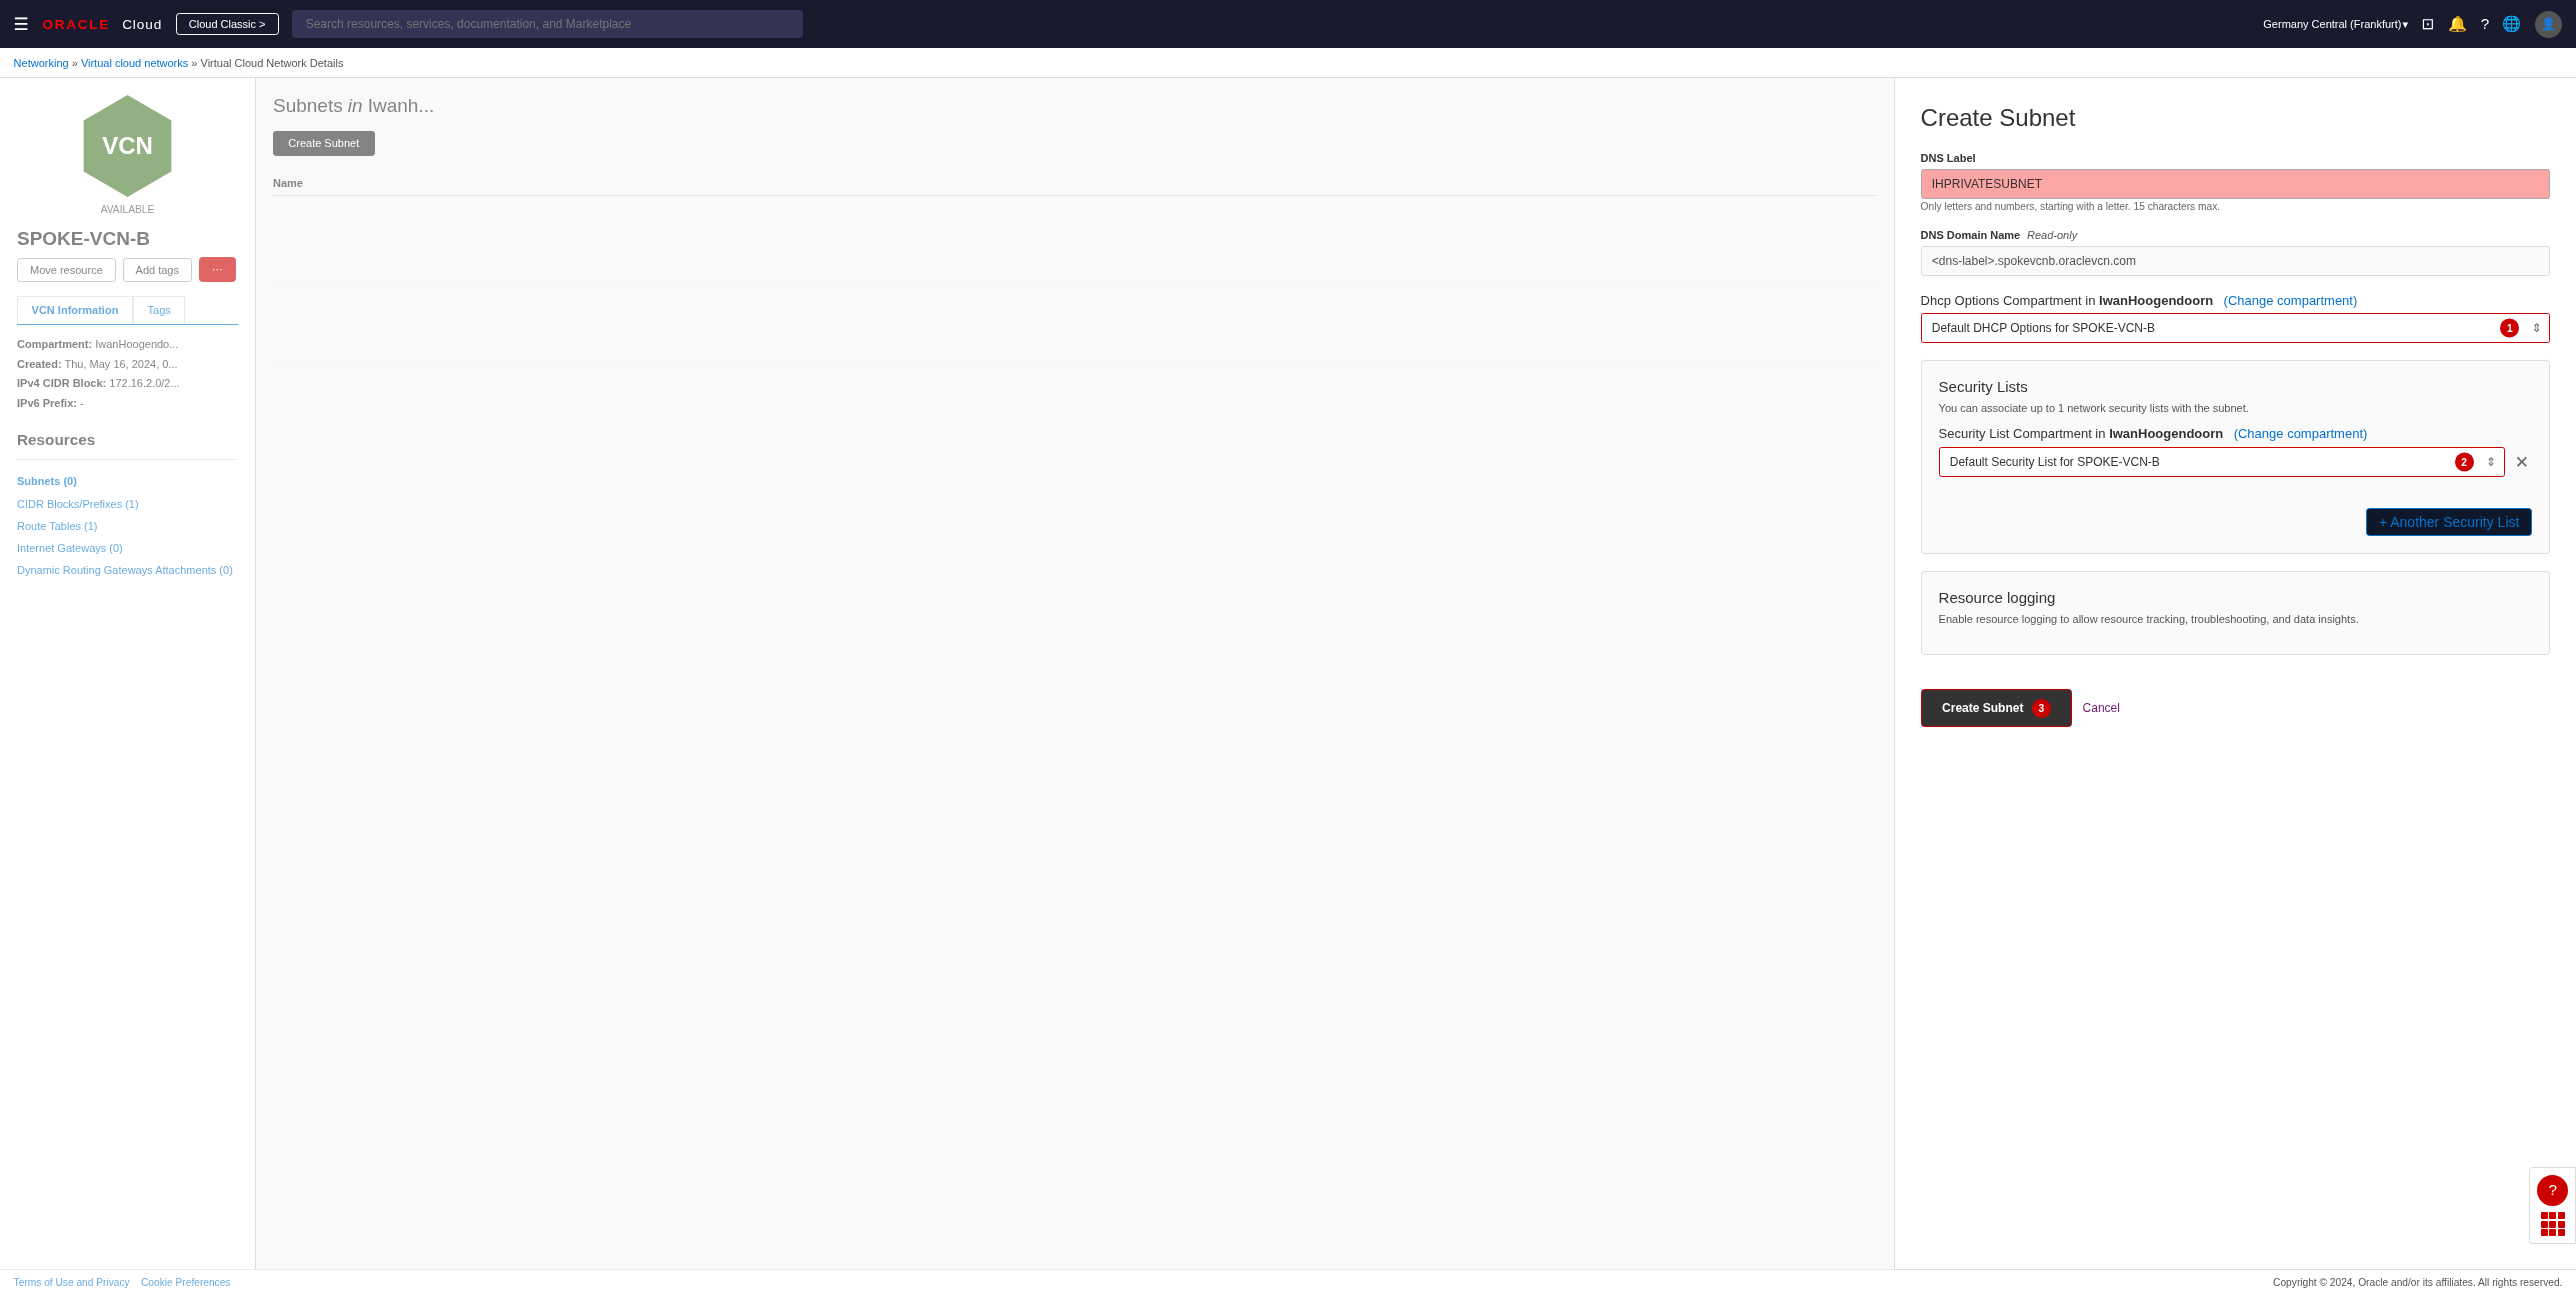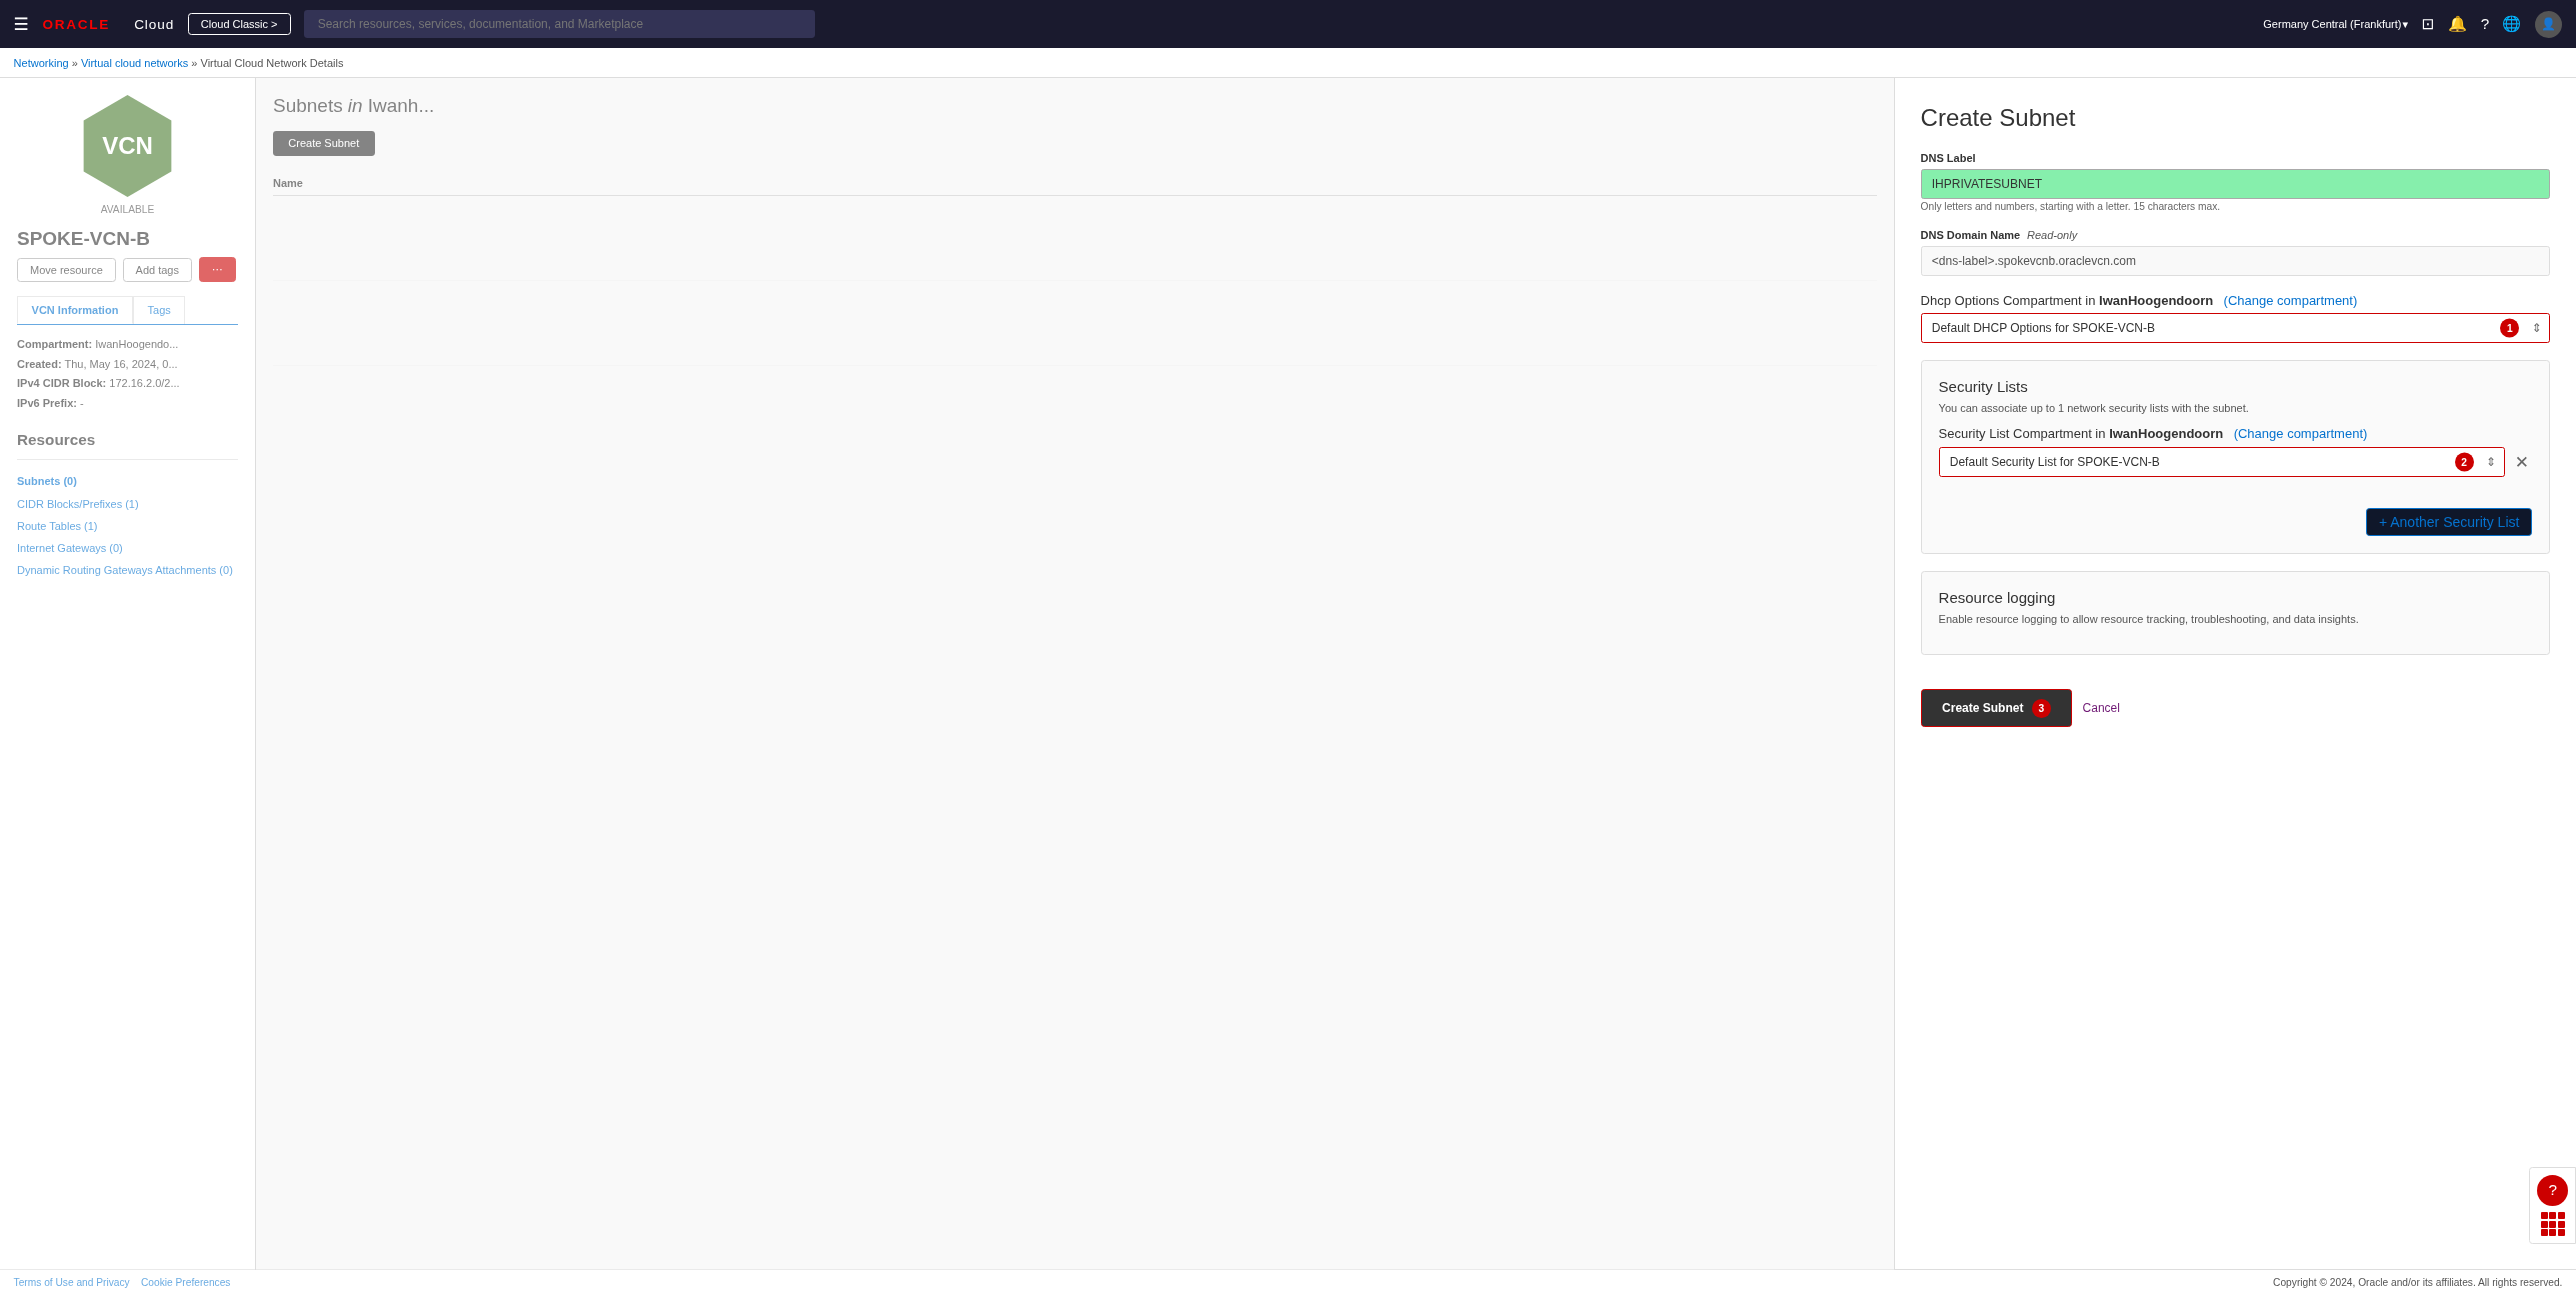--- a/index.html
+++ b/index.html
@@ -160,21 +160,21 @@
       margin-bottom: 5.1px;
     }
     .form-label-sub { font-size: 10.2px; color: #666; margin-top: 2.6px; }
     .form-input {
       width: 100%;
       border: 0.9px solid #aaa;
       border-radius: 2.6px;
       padding: 6.8px 10.2px;
       font-size: 12px;
       color: #333;
-      background: #86efac;
+      background: #fca5a5;
       outline: none;
     }
     .form-input-readonly {
       width: 100%;
       border: 0.9px solid #ddd;
       border-radius: 2.6px;
       padding: 6.8px 10.2px;
       font-size: 12px;
       color: #555;
       background: #f9f9f9;
@@ -381,21 +381,21 @@
       border-radius: 0.9px;
     }
   </style>
 </head>
 <body>
 
 <nav class="top-nav">
   <span class="nav-hamburger">☰</span>
   <div class="nav-logo">
     <span style="color:#f80000;font-weight:900;letter-spacing:1.7px;">ORACLE</span>
-    <span style="color:white;font-weight:300;margin-left:19px;">Cloud</span>
+    <span style="color:white;font-weight:300;margin-left:7px;">Cloud</span>
   </div>
   <button class="cloud-classic-btn">Cloud Classic &gt;</button>
   <input class="nav-search" type="text" placeholder="Search resources, services, documentation, and Marketplace" style="">
   <div class="nav-right">
     <span class="nav-region">
       <span>Germany Central (Frankfurt)</span>
       <span>▾</span>
     </span>
     <span class="nav-icon">⊡</span>
     <span class="nav-icon">🔔</span>

